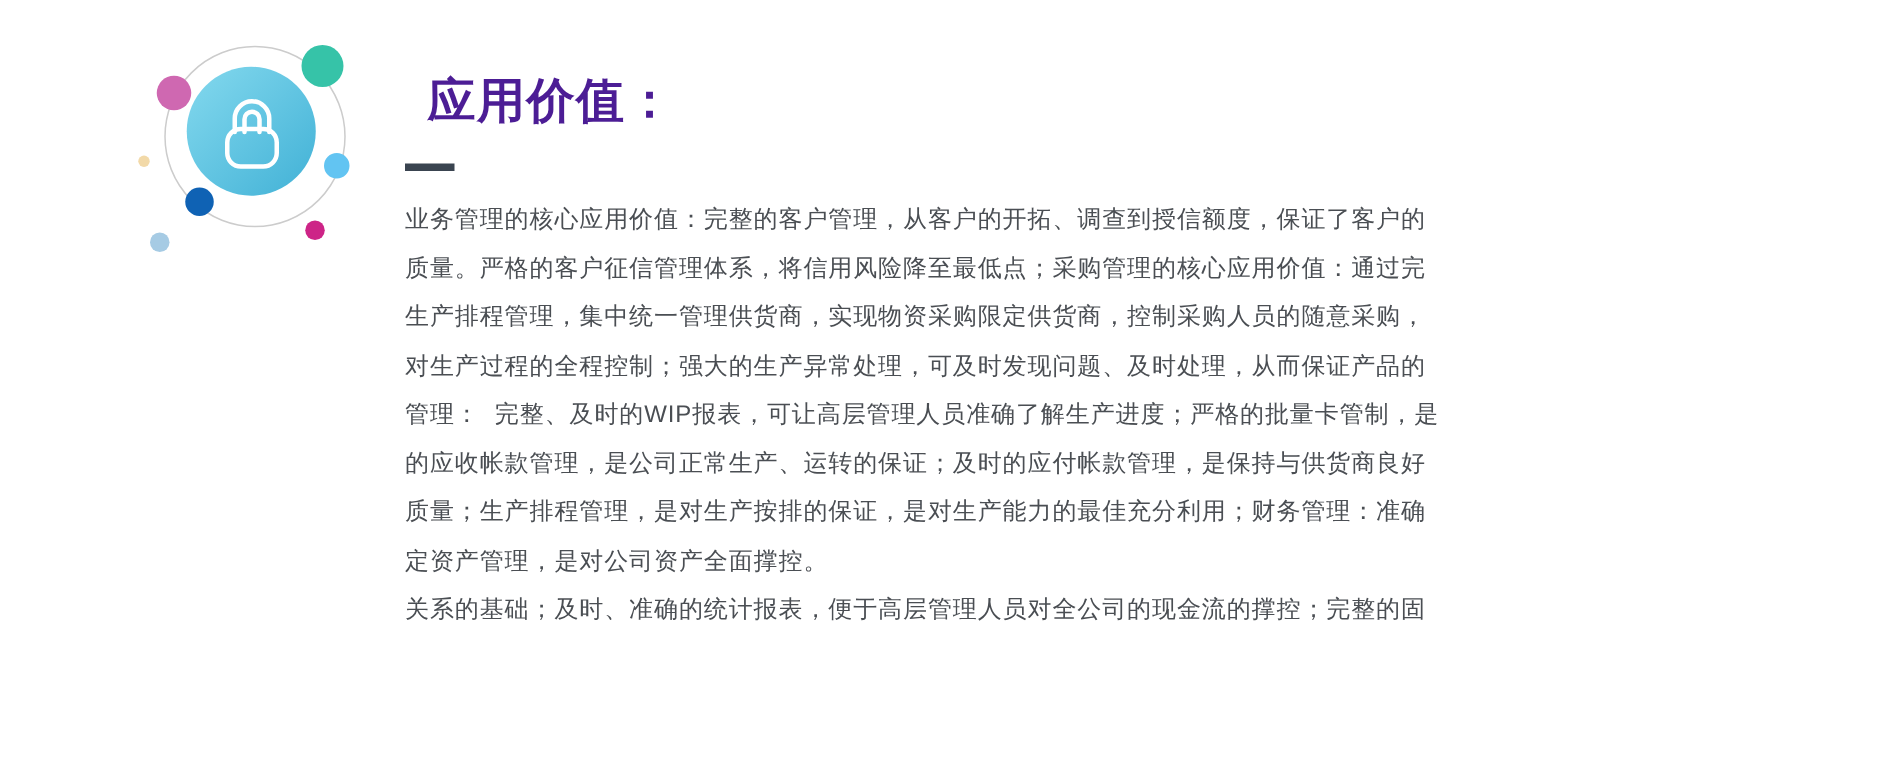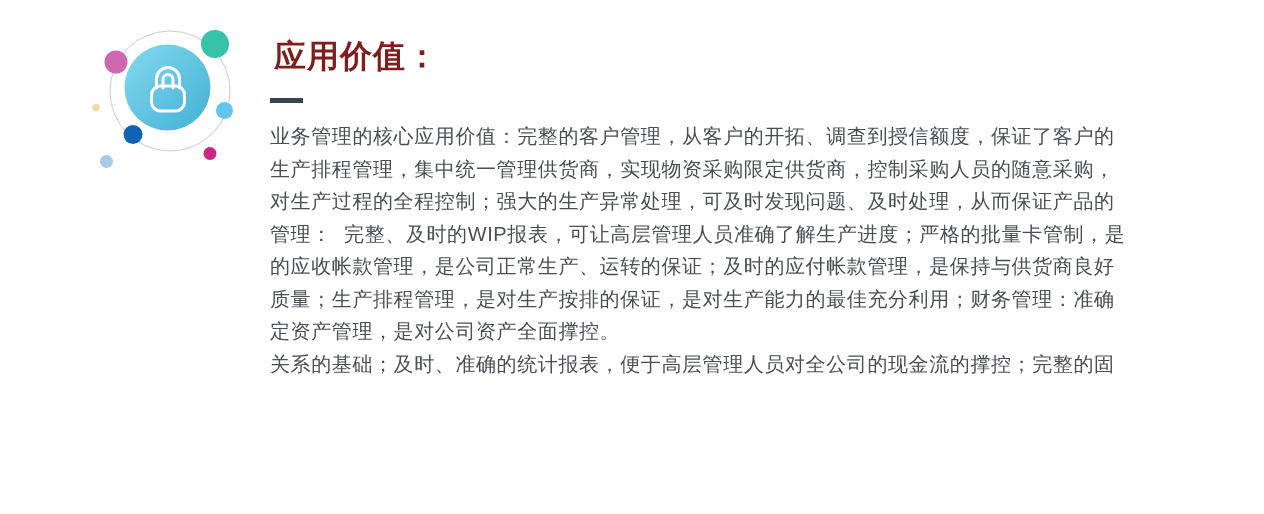--- a/index.html
+++ b/index.html
@@ -21,37 +21,37 @@
     width: 160px;
     height: 170px;
   }
   .content {
     position: absolute;
     left: 270px;
     top: 34px;
     width: 960px;
   }
   .page-title {
-    margin: 4px;
+    margin: 15px;
     font-size: 32px;
     line-height: 36px;
     font-weight: bold;
-    color: #7f1d1d;
+    color: #4c1d95;
     letter-spacing: 1px;
   }
   .accent-dash {
     width: 33px;
     height: 5px;
     background: #3a4450;
     margin-top: 24px;
   }
   .paragraph {
     margin-top: 17px;
     color: #4a4e53;
-    font-size: 20px;
+    font-size: 16px;
     letter-spacing: 0.6px;
   }
   .paragraph-line {
     line-height: 32.5px;
     white-space: pre;
   }
 </style>
 </head>
 <body>
 
@@ -84,20 +84,21 @@
   </svg>
 </div>
 
 <div class="content">
   <h1 class="page-title">应用价值：</h1>
   <div class="accent-dash"></div>
   <div class="paragraph">
 
       <div class="paragraph-line">业务管理的核心应用价值：完整的客户管理，从客户的开拓、调查到授信额度，保证了客户的</div>
 
+      <div class="paragraph-line">质量。严格的客户征信管理体系，将信用风险降至最低点；采购管理的核心应用价值：通过完</div>
 
       <div class="paragraph-line">生产排程管理，集中统一管理供货商，实现物资采购限定供货商，控制采购人员的随意采购，</div>
 
 
 
       <div class="paragraph-line">对生产过程的全程控制；强大的生产异常处理，可及时发现问题、及时处理，从而保证产品的</div>
 
       <div class="paragraph-line">管理：  完整、及时的WIP报表，可让高层管理人员准确了解生产进度；严格的批量卡管制，是</div>
 
       <div class="paragraph-line">的应收帐款管理，是公司正常生产、运转的保证；及时的应付帐款管理，是保持与供货商良好</div>

